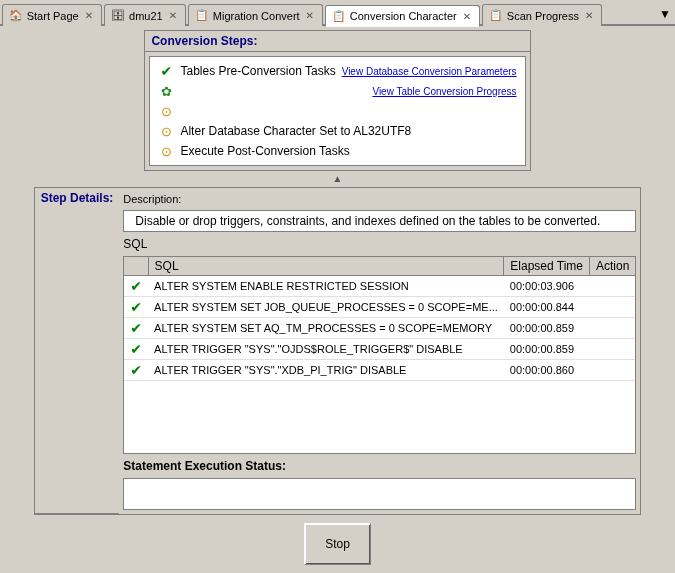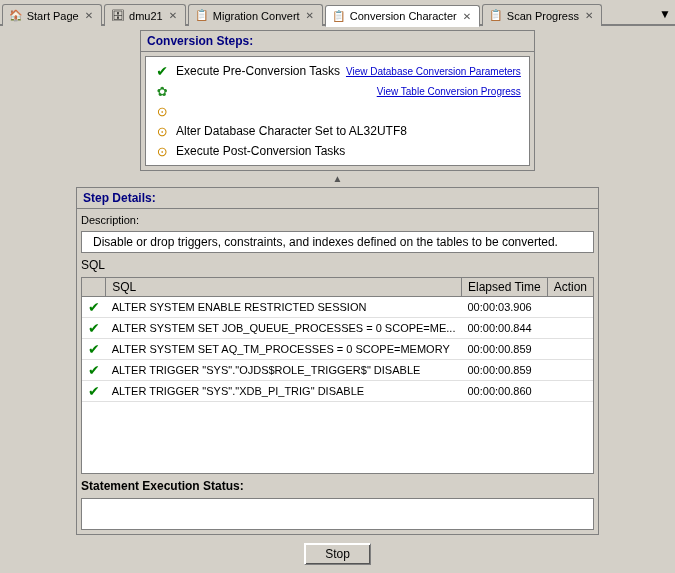--- a/index.html
+++ b/index.html
@@ -147,21 +147,21 @@
     
     .icon-warn {
       color: #cc8800;
       font-size: 12px;
     }
 
     
     .step-details-panel {
       flex: 1;
       display: flex;
-      flex-direction: column;
+      flex-direction: row;
       overflow: hidden;
     }
 
     .details-inner {
       flex: 1;
       display: flex;
       flex-direction: column;
       padding: 4px;
       gap: 4px;
       overflow: hidden;
@@ -248,21 +248,21 @@
 
     
     .bottom-bar {
       display: flex;
       justify-content: flex-end;
       padding: 4px 6px;
       background: #d4d0c8;
     }
 
     .btn-stop {
-      padding: 3px 20px;
+      padding: 13px 20px;
       background: #d4d0c8;
       border: 1px solid #808080;
       border-top-color: #ffffff;
       border-left-color: #ffffff;
       font-size: 12px;
       cursor: pointer;
       box-shadow: inset 1px 1px 0 #ffffff, inset -1px -1px 0 #555;
     }
 
     
@@ -326,21 +326,21 @@
 
   <div class="section-panel">
     <div class="section-header">
       <span>Conversion Steps:</span>
     </div>
     <div class="section-content">
       <div class="steps-list">
 
         <div class="step-item">
           <span class="step-icon icon-check">✔</span>
-          <span class="step-text">Execute Pre-Conversion Tasks</span>
+          <span class="step-text">Tables Pre-Conversion Tasks</span>
           <a class="step-link">View Database Conversion Parameters</a>
         </div>
 
         <div class="step-item">
           <span class="step-icon icon-spinner" style="color:#228B22; font-size:13px;">✿</span>
           <a class="step-link">View Table Conversion Progress</a>
         </div>
 
         <div class="step-item">
           <span class="step-icon icon-warn" style="color:#cc8800; font-size:13px;">⊙</span>

